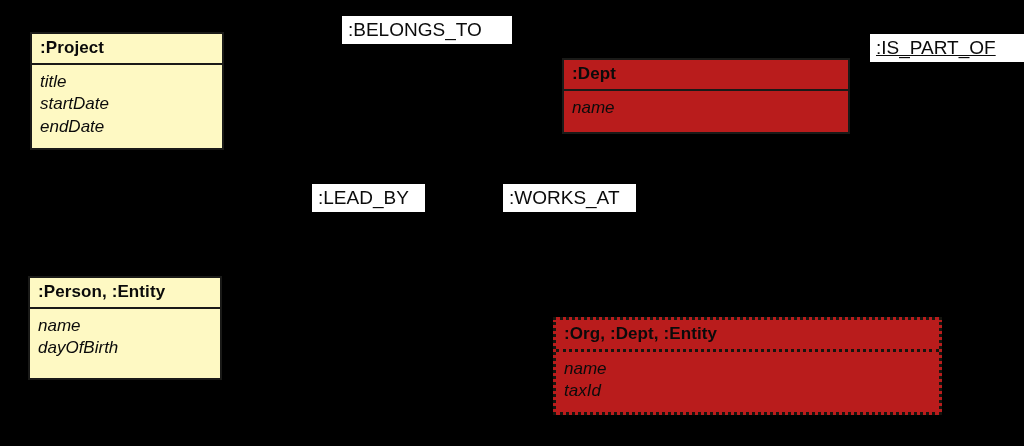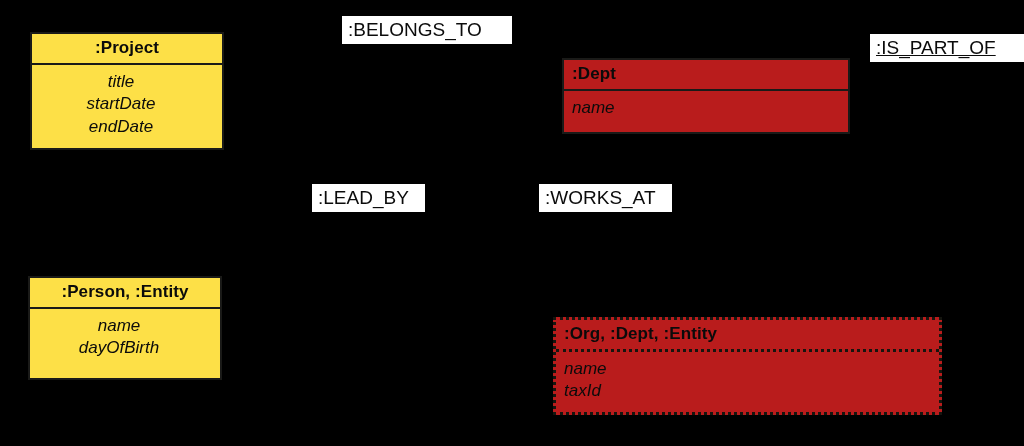--- a/index.html
+++ b/index.html
@@ -46,21 +46,21 @@
     padding: 6px 20px 6px 8px;
   }
   .prop {
     font-style: italic;
     font-size: 17px;
     color: #0b0b0b;
     line-height: 1.33;
     white-space: nowrap;
   }
 
-  .green { background: #fde047; text-align: center; }
+  .green { background: #fef9c3; }
   .cream { background: #b91c1c; }
 
   
   .rel-label {
     position: absolute;
     background: #ffffff;
     color: #0b0b0b;
     font-size: 19px;
     line-height: 28px;
     height: 28px;
@@ -97,14 +97,14 @@
     <div class="node cream dotted" style="left: 513px; top: 317px; width: 389px; height: 98px; margin-left: 40px;">
       <div class="node-header">:Org, :Dept, :Entity</div>
       <div class="node-props">
         <div class="prop">name</div>
         <div class="prop">taxId</div>
       </div>
     </div>
     <div class="rel-label" style="left: 342px; top: 16px; width: 170px;">:BELONGS_TO</div>
     <div class="rel-label" style="left: 870px; top: 34px; width: 154px; text-decoration: underline;">:IS_PART_OF</div>
     <div class="rel-label" style="left: 312px; top: 184px; width: 113px;">:LEAD_BY</div>
-    <div class="rel-label" style="left: 503px; top: 184px; width: 133px; margin-left: 36px;">:WORKS_AT</div>
+    <div class="rel-label" style="left: 503px; top: 184px; width: 133px;">:WORKS_AT</div>
   </div>
 
 </body></html>

